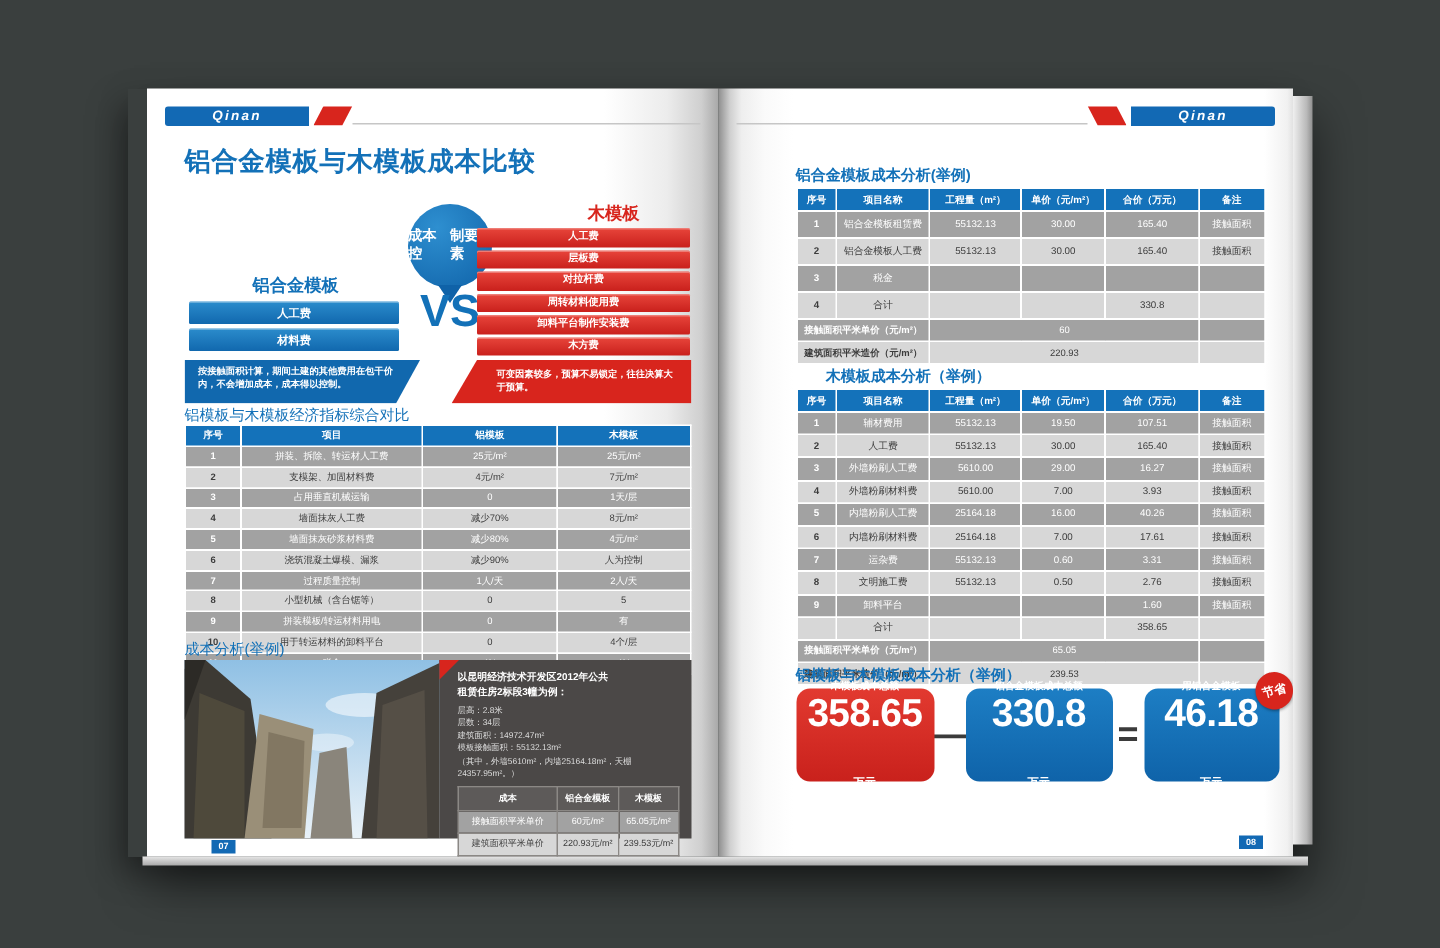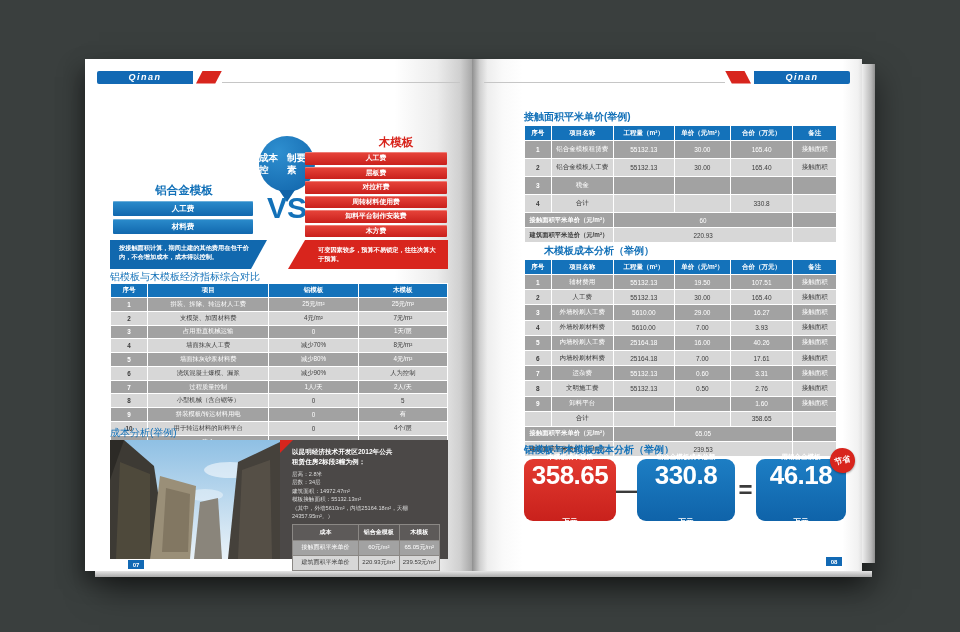--- a/index.html
+++ b/index.html
@@ -1,20 +1,20 @@
 <!DOCTYPE html>
 <html><head>
 <meta charset="utf-8">
 <style>
   * { box-sizing: border-box; margin: 0; padding: 0; }
   html,body { width:960px; height:632px; overflow:hidden; }
   body { background:#3a3f3e; font-family:"Liberation Sans","DejaVu Sans",sans-serif; position:relative; }
 
   .spread { position:absolute; left:85px; top:59px; width:777px; height:512px; display:flex;
-            box-shadow: 14px 18px 30px rgba(0,0,0,.5), -6px 10px 20px rgba(0,0,0,.35); }
+            box-shadow: 14px 18px 30px rgba(0,0,0,.5), -6px 10px 20px rgba(0,0,0,.35); padding-left: 13px; }
   .spread::after { content:""; position:absolute; right:-13px; top:5px; bottom:8px; width:13px;
             background:linear-gradient(90deg,#efefef,#b9b9b9 70%,#8f8f8f); }
   .spread::before { content:""; position:absolute; left:10px; right:-10px; bottom:-6px; height:6px;
             background:linear-gradient(180deg,#e6e6e6,#a9a9a9); }
 
   .page { position:relative; height:512px; }
   .page.left  { width:387px; background:linear-gradient(90deg,#ffffff 0%,#ffffff 80%,#ececec 91%,#cfcfcf 97%,#a8a8a8 100%); }
   .page.right { width:390px; background:linear-gradient(90deg,#8f8f8f 0%,#cfcfcf 2%,#eeeeee 4%,#fafafa 8%,#ffffff 13%,#ffffff 95%,#f1f1f1 99%,#e2e2e2 100%); }
 
   
@@ -117,20 +117,21 @@
 
   <section class="page left">
     <header class="page-head hl">
       <div class="logo-bar">
         <span class="logo-text">Qinan</span>
       </div>
       <div class="red-slash"></div>
       <div class="head-line"></div>
     </header>
 
+    <h1 class="main-title">铝合金模板与木模板成本比较</h1>
 
     <div class="vs-zone">
       <div class="alu-title">铝合金模板</div>
       <ul class="bar-list blue">
 
       <li class="bar r-dark">人工费</li>
           <li class="bar r-light">材料费</li>
         </ul>
       <div class="note blue-note">按接触面积计算，期间土建的其他费用在包干价内，不会增加成本，成本得以控制。</div>
 
@@ -326,21 +327,21 @@
 
   <section class="page right">
     <header class="page-head hr">
       <div class="head-line"></div>
       <div class="red-slash"></div>
       <div class="logo-bar">
         <span class="logo-text">Qinan</span>
       </div>
     </header>
 
-    <h2 class="rp-title rt1-title">接触面积平米单价(举例)</h2>
+    <h2 class="rp-title rt1-title">铝合金模板成本分析(举例)</h2>
     <div class="rt-wrap rt1-wrap">
       <table>
         <colgroup>
             <col style="width:8.5%">
             <col style="width:20%">
             <col style="width:19.5%">
             <col style="width:18%">
             <col style="width:20%">
             <col style="width:14%">
           </colgroup>

